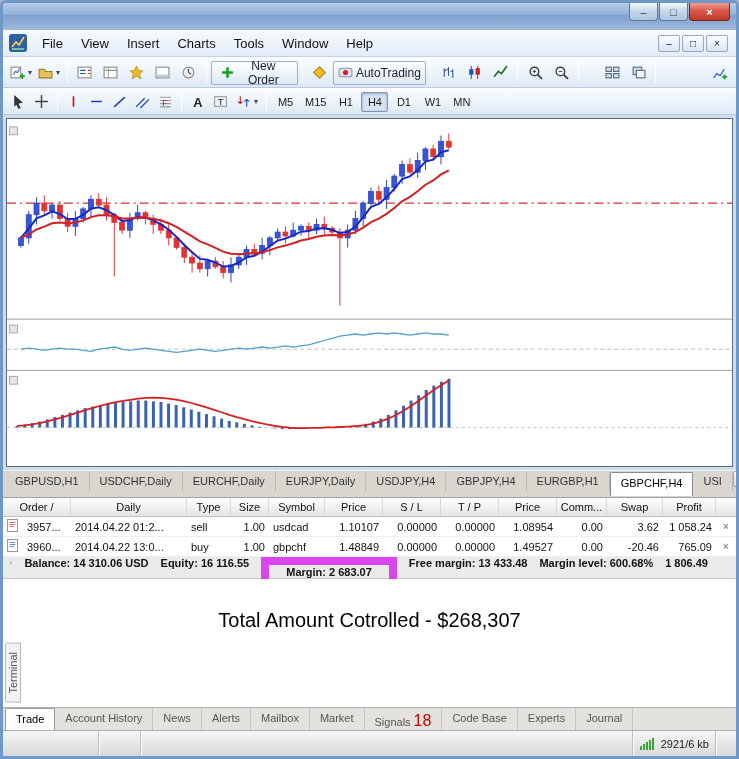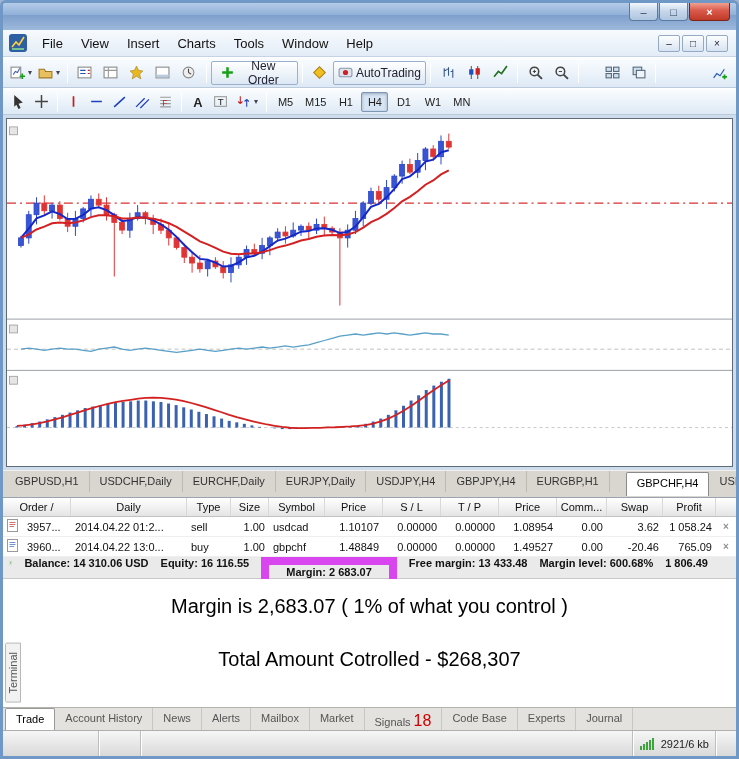--- a/index.html
+++ b/index.html
@@ -45,21 +45,21 @@
   
   .chart-wrap { flex:1 1 auto; background:#cfdcec; padding:3px; min-height:0; }
   .chart-canvas { position:relative; width:100%; height:100%; background:#fff; border:1px solid #5f6b78; }
   .chart-canvas svg { position:absolute; inset:0; width:100%; height:100%; }
 
   
   .chart-tabs { height:27px; flex:0 0 auto; background:#d9d6cf; border-top:1px solid #f2f1ee;
                 display:flex; align-items:flex-start; padding:0 2px; }
   .ctab { font-size:11px; color:#333; padding:4px 10px 5px; border-right:1px solid #bdbab2; cursor:default; white-space:nowrap; }
   .ctab.active { background:#ffffff; border:1px solid #8a8a8a; border-bottom:none; border-radius:2px 2px 0 0;
-                 position:relative; top:1px; padding-bottom:7px; color:#000;margin-left:16px; }
+                 position:relative; top:1px; padding-bottom:7px; color:#000; }
   .ctab-arrows { margin-left:auto; display:flex; gap:2px; padding:0 4px 4px 0; }
   .cab { width:17px; height:16px; font-size:8px; color:#6a6a6a; border:1px solid #a8a8a8; border-radius:2px;
          background:linear-gradient(#fafafa,#ddd); padding:0; line-height:14px; }
 
   
   .terminal { flex:0 0 auto; background:#fff; border-top:1px solid #98a4b2; position:relative; }
   .term-header { display:grid; grid-template-columns:68px 116px 44px 38px 56px 58px 58px 58px 58px 50px 56px 1fr 20px;
                  height:19px; background:linear-gradient(#ffffff,#e4e4e4); border-bottom:1px solid #c2c2c2;
                  font-size:11px; color:#111; }
   .term-header > div { border-right:1px solid #d8d8d8; display:flex; align-items:center; justify-content:center;
@@ -588,21 +588,20 @@
       </svg>
       <span>Balance: 14 310.06 USD</span>
       <span>Equity: 16 116.55</span>
       <span class="margin-box">Margin: 2 683.07</span>
       <span>Free margin: 13 433.48</span>
       <span>Margin level: 600.68%</span>
       <span class="balance-profit">1 806.49</span>
     </div>
 
     <div class="annotation">
-      <p class="a1">Margin is 2,683.07   ( 1% of what you control )</p>
       <p class="a2">Total Amount Cotrolled - $268,307</p>
       <div class="term-vert">Terminal</div>
     </div>
   </div>
 
   <div class="bottom-tabs" id="bottom-tabs">
       <span class="btab active"><span>Trade</span></span>
       <span class="btab"><span>Account History</span></span>
       <span class="btab"><span>News</span></span>
       <span class="btab"><span>Alerts</span></span>

